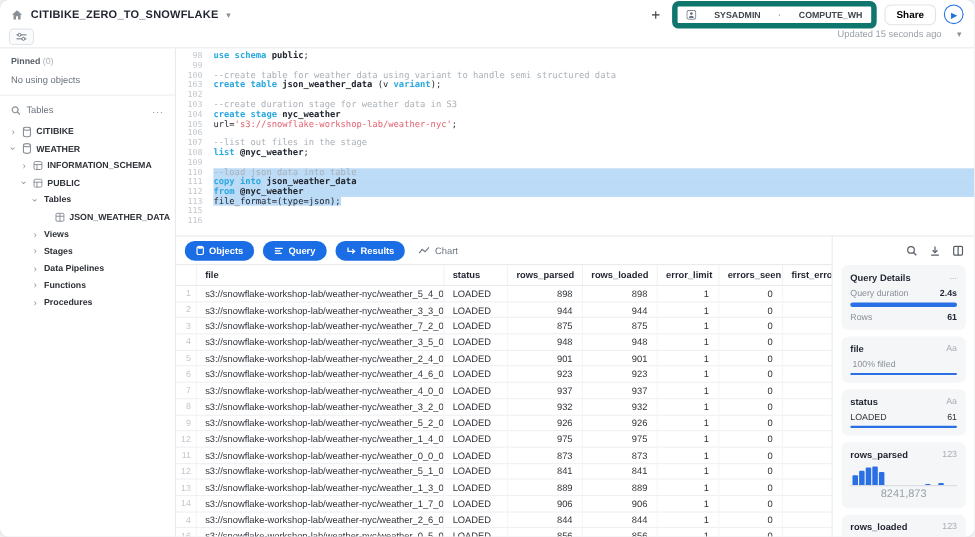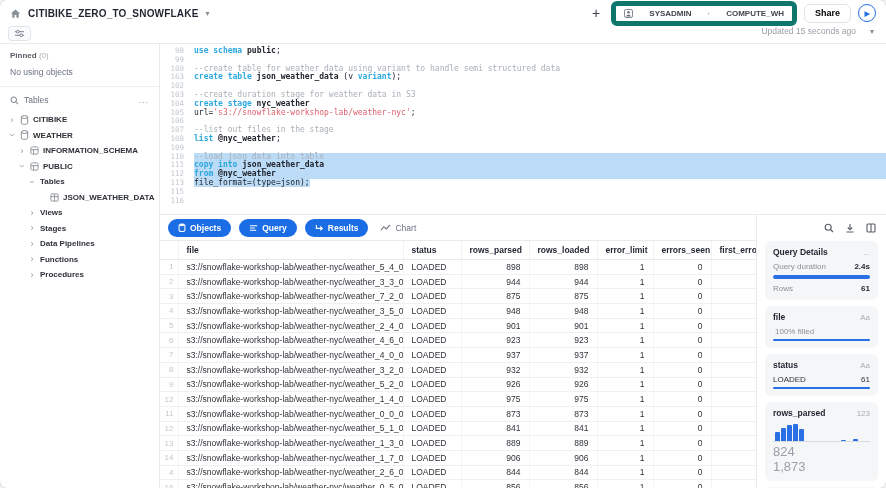--- a/index.html
+++ b/index.html
@@ -77,31 +77,31 @@
      white-space:nowrap;overflow:hidden;}
   .ta-r{text-align:right;}
   td.cell-num{color:#c2c7ce;text-align:right;padding:0 4px;font-size:8px;}
 
   
   .rightpanel{width:130px;border-left:1px solid #e8eaed;display:flex;flex-direction:column;
               padding:0 8px;overflow:hidden;flex-shrink:0;}
   .panel-icons{height:26px;display:flex;align-items:center;justify-content:flex-end;gap:11px;
                color:#565d66;padding-right:2px;flex-shrink:0;}
   .card{background:#f4f6f8;border-radius:6px;padding:6px 8px 7px;margin-bottom:6px;font-size:8px;flex-shrink:0;}
-  .card-head{display:flex;justify-content:space-between;align-items:center;font-weight:bold;font-size:8.5px;color:#1f2430;}
+  .card-head{display:flex;justify-content:space-between;align-items:flex-start;font-weight:bold;font-size:8.5px;color:#1f2430;}
   .badge{color:#a7adb5;font-weight:normal;font-size:8px;}
   .stat-row{display:flex;justify-content:space-between;color:#8a9098;margin-top:5px;}
   .stat-val{font-weight:bold;color:#1f2430;}
   .fullbar{height:4px;background:#2b6fe4;border-radius:2px;margin-top:4px;}
   .fillrow{color:#8a9098;margin-top:5px;padding-left:2px;}
   .valrow{display:flex;justify-content:space-between;color:#2e3238;margin-top:5px;}
   .underbar{height:2px;background:#2b6fe4;border-radius:1px;margin-top:3px;}
   .hist{display:flex;align-items:flex-end;gap:1px;height:19px;border-bottom:1px solid #d8dbdf;margin-top:5px;padding-left:2px;}
   .hist .bar{width:5px;background:#2b6fe4;border-radius:1px 1px 0 0;}
-  .hist-labels{display:flex;justify-content:center;color:#9aa0a8;font-size:13px;margin-top:2px;flex-direction:column;}
+  .hist-labels{display:flex;justify-content:center;color:#9aa0a8;font-size:10px;margin-top:2px;}
 </style>
 </head>
 <body>
 
 <div class="app">
 
   <div class="topbar">
     <span class="home-ic">
       <svg width="11" height="11" viewBox="0 0 12 12">
           <path d="M6 1.5 L11 6 H9.5 V10.5 H7 V7.5 H5 V10.5 H2.5 V6 H1 Z" fill="currentColor"></path>

